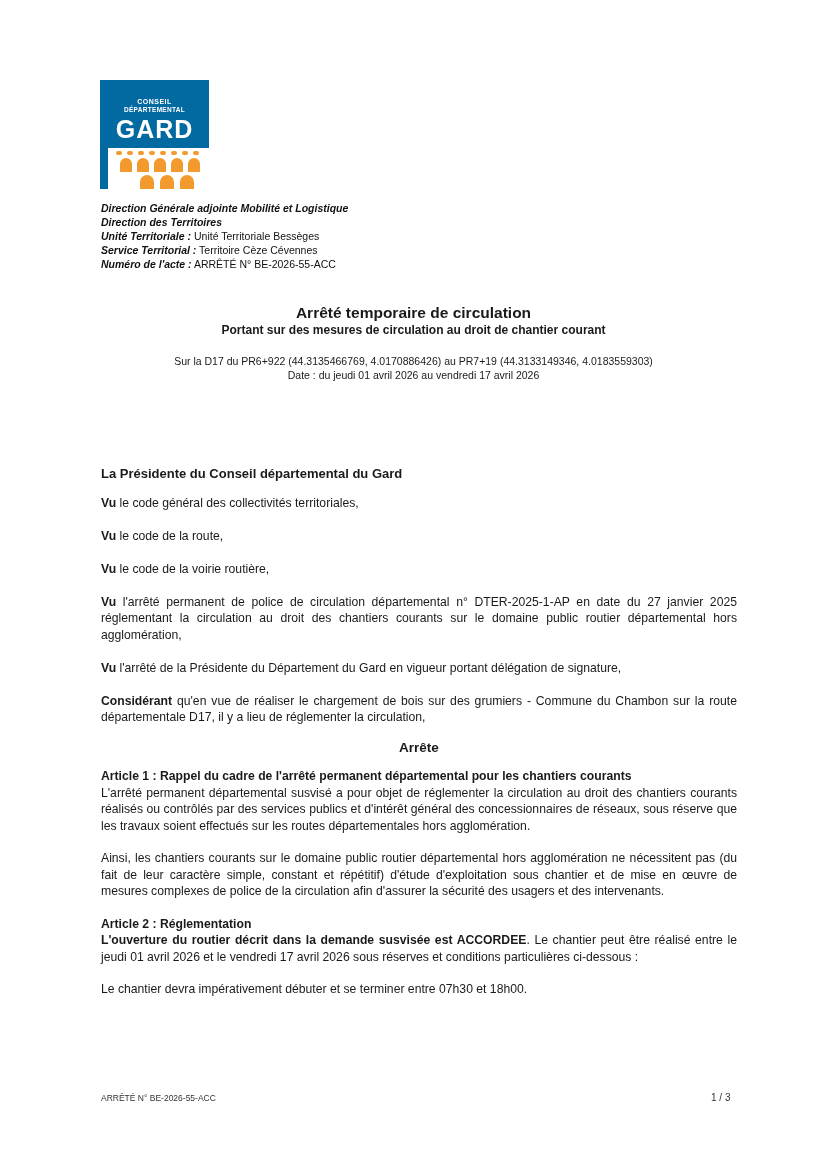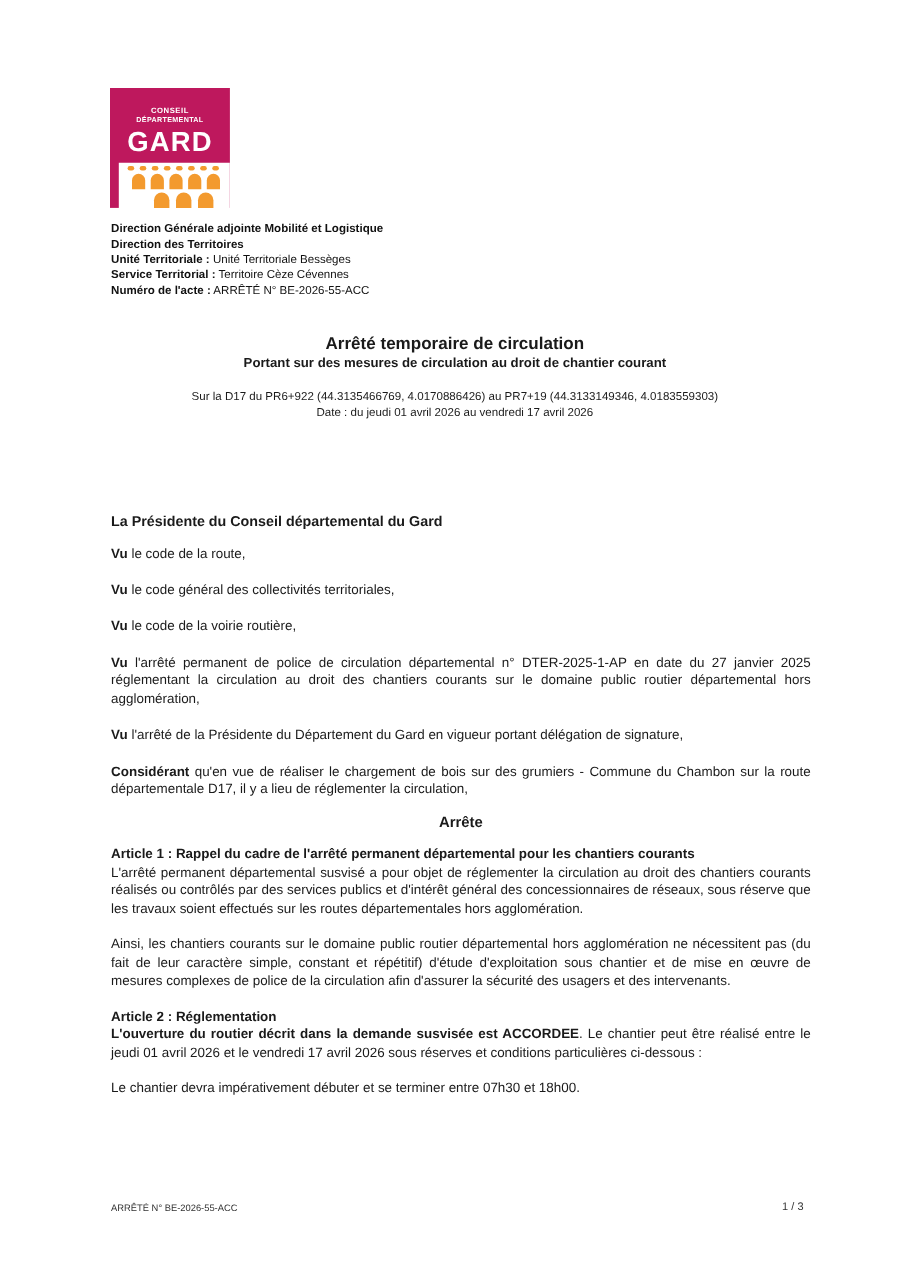--- a/index.html
+++ b/index.html
@@ -2,29 +2,29 @@
 <html><head>
 <meta charset="utf-8">
 <style>
   html, body { margin: 0; padding: 0; background: #ffffff; }
   body {
     width: 827px; height: 1169px; position: relative; overflow: hidden;
     font-family: "Liberation Sans", sans-serif; color: #1a1a1a;
   }
   .logo {
     position: absolute; left: 100px; top: 80px; width: 109px; height: 109px;
-    background: #be185d; overflow: hidden;
+    background: #0369a1; overflow: hidden;
   }
   .logo .l1 { position: absolute; top: 18px; width: 100%; text-align: center; color: #fff; font-size: 7px; font-weight: bold; letter-spacing: 0.5px; line-height: 8px; }
   .logo .l2 { position: absolute; top: 26px; width: 100%; text-align: center; color: #fff; font-size: 6.5px; font-weight: bold; letter-spacing: 0.3px; line-height: 8px; }
   .logo .l3 { position: absolute; top: 35px; width: 100%; text-align: center; color: #fff; font-size: 25px; font-weight: bold; letter-spacing: 1px; line-height: 28px; }
   .logo svg { position: absolute; left: 0; top: 64px; }
 
   .header-info { position: absolute; left: 101px; top: 201px; font-size: 10.5px; line-height: 14px; color: #111; }
-  .header-info b { font-weight: bold; }
+  .header-info b { font-weight: bold; font-style: italic; }
 
   .title-block { position: absolute; left: 0; width: 827px; top: 303px; text-align: center; }
   .title { font-size: 15.5px; font-weight: bold; line-height: 19px; text-align: center; }
   .subtitle { font-size: 12px; font-weight: bold; line-height: 16px; }
 
   .location { position: absolute; left: 0; width: 827px; top: 354px; text-align: center; font-size: 10.5px; line-height: 14px; }
 
   .body { position: absolute; left: 101px; width: 636px; top: 438px; font-size: 12.2px; line-height: 16.5px; text-align: justify; margin-top: 28px; }
   .body p { margin: 0; }
   .president { font-weight: bold; font-size: 13px; margin-bottom: 12px !important; }
@@ -79,22 +79,22 @@
   <div class="subtitle">Portant sur des mesures de circulation au droit de chantier courant</div>
 </div>
 
 <div class="location">
   <div>Sur la D17 du PR6+922 (44.3135466769, 4.0170886426) au PR7+19 (44.3133149346, 4.0183559303)</div>
   <div>Date : du jeudi 01 avril 2026 au vendredi 17 avril 2026</div>
 </div>
 
 <div class="body">
   <p class="president">La Présidente du Conseil départemental du Gard</p>
+  <p class="vu"><b>Vu</b><span> le code général des collectivités territoriales,</span></p>
   <p class="vu"><b>Vu</b><span> le code de la route,</span></p>
-  <p class="vu"><b>Vu</b><span> le code général des collectivités territoriales,</span></p>
   <p class="vu"><b>Vu</b><span> le code de la voirie routière,</span></p>
   <p class="vu"><b>Vu</b><span> l'arrêté permanent de police de circulation départemental n° DTER-2025-1-AP en date du 27 janvier 2025 réglementant la circulation au droit des chantiers courants sur le domaine public routier départemental hors agglomération,</span></p>
   <p class="vu"><b>Vu</b><span> l'arrêté de la Présidente du Département du Gard  en vigueur portant délégation de signature,</span></p>
   <p><b>Considérant</b><span> qu'en vue de réaliser le chargement de bois sur des grumiers - Commune du Chambon sur la route départementale D17, il y a lieu de réglementer la circulation,</span></p>
   <p class="arrete">Arrête</p>
   <p class="art-title">Article 1 : Rappel du cadre de l'arrêté permanent départemental pour les chantiers courants</p>
   <p class="mb">L'arrêté permanent départemental susvisé a pour objet de réglementer la circulation au droit des chantiers courants réalisés ou contrôlés par des services publics et d'intérêt général des concessionnaires de réseaux, sous réserve que les travaux soient effectués sur les routes départementales hors agglomération.</p>
   <p class="mb">Ainsi, les chantiers courants sur le domaine public routier départemental hors agglomération ne nécessitent pas (du fait de leur caractère simple, constant et répétitif) d'étude d'exploitation sous chantier et de mise en œuvre de mesures complexes de police de la circulation afin d'assurer la sécurité des usagers et des intervenants.</p>
   <p class="art-title">Article 2 : Réglementation</p>
   <p class="mb"><b>L'ouverture du routier décrit dans la demande susvisée est ACCORDEE</b><span>. Le chantier peut être réalisé entre le jeudi 01 avril 2026 et le vendredi 17 avril 2026 sous réserves et conditions particulières ci-dessous :</span></p>

